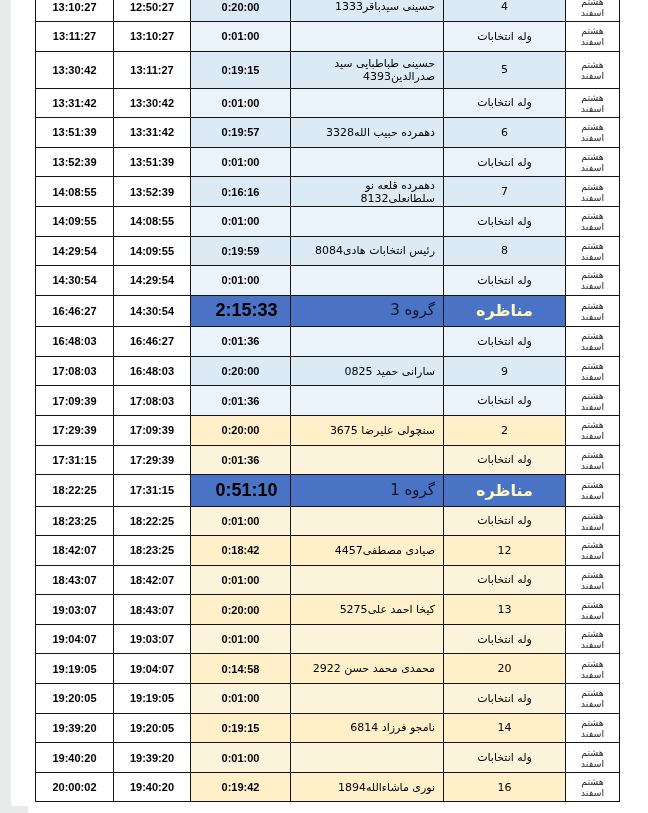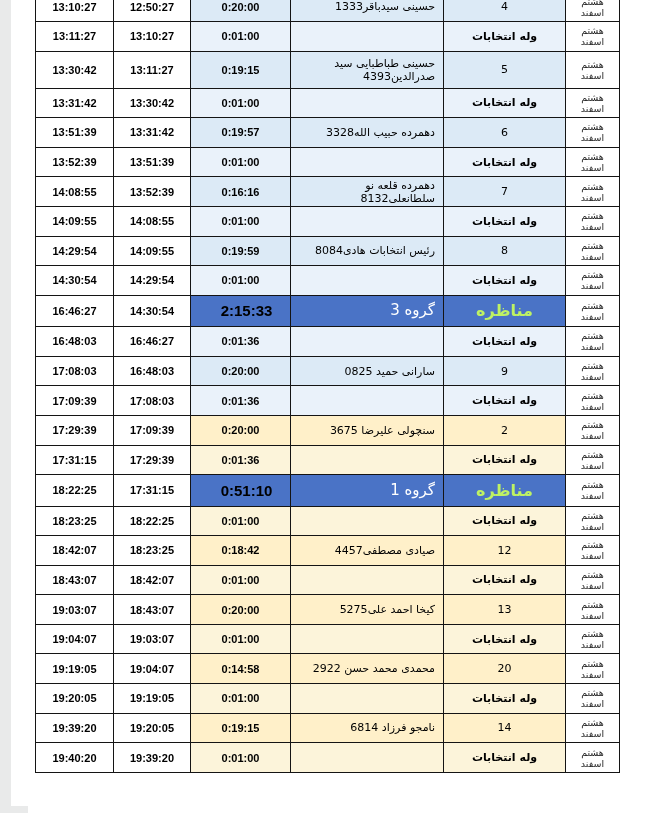--- a/index.html
+++ b/index.html
@@ -25,24 +25,24 @@
   .c-date{background:#ffffff;text-align:center;direction:rtl;font-size:9.5px;line-height:11px;
           color:#262626;font-family:"DejaVu Sans",sans-serif;}
   .date-line{display:block;}
 
   tr.theme-blue-a  .shaded{background:var(--row-blue,#dceaf6);}
   tr.theme-blue-b  .shaded{background:var(--row-blue-light,#eaf2fa);}
   tr.theme-cream-a .shaded{background:var(--row-cream,#fff0c9);}
   tr.theme-cream-b .shaded{background:var(--row-cream-light,#fcf4da);}
   tr.theme-debate  .shaded{background:var(--accent-blue,#4a73c6);}
 
-  tr.row-break .c-num{font-weight:bold;}
-  tr.theme-debate .c-dur{font-size:15px;padding-left:12px;}
-  tr.theme-debate .c-name{color:#ffffff;font-size:15px;line-height:17px;}
-  tr.theme-debate .c-num{color:#bef264;font-weight:bold;font-size:16px;}
+  tr.row-break .c-num{font-weight:normal;}
+  tr.theme-debate .c-dur{font-size:18px;padding-left:12px;}
+  tr.theme-debate .c-name{color:#0f172a;font-size:15px;line-height:17px;}
+  tr.theme-debate .c-num{color:#fef9c3;font-weight:bold;font-size:16px;}
 </style>
 </head>
 <body>
 
 <div class="left-strip"></div>
 <div class="bottom-corner"></div>
 
 <div class="sheet">
   <table>
     <colgroup>
@@ -333,15 +333,26 @@
     <td class="c-time">19:40:20</td>
     <td class="c-time">19:39:20</td>
     <td class="c-dur shaded">0:01:00</td>
     <td class="c-name shaded"></td>
     <td class="c-num shaded">وله انتخابات</td>
     <td class="c-date">
       <span class="date-line">هشتم</span>
       <span class="date-line">اسفند</span>
     </td>
   </tr>
+        <tr class="theme-cream-a">
+    <td class="c-time">20:00:02</td>
+    <td class="c-time">19:40:20</td>
+    <td class="c-dur shaded">0:19:42</td>
+    <td class="c-name shaded">نوری ماشاءالله1894</td>
+    <td class="c-num shaded">16</td>
+    <td class="c-date">
+      <span class="date-line">هشتم</span>
+      <span class="date-line">اسفند</span>
+    </td>
+  </tr>
       </tbody>
   </table>
 </div>
 
 </body></html>

